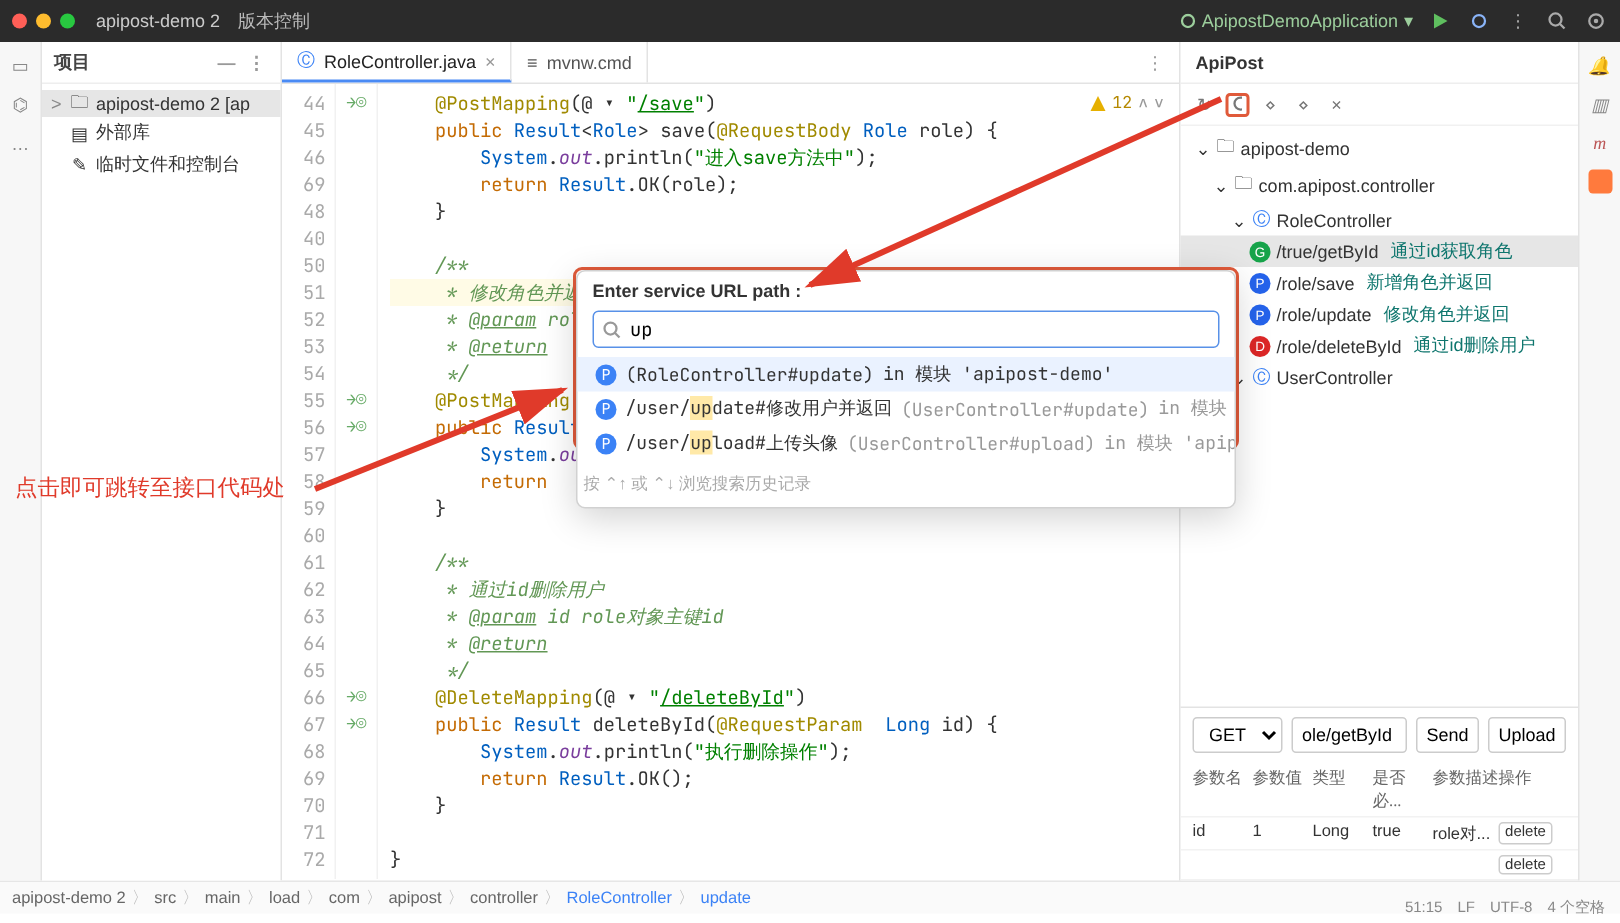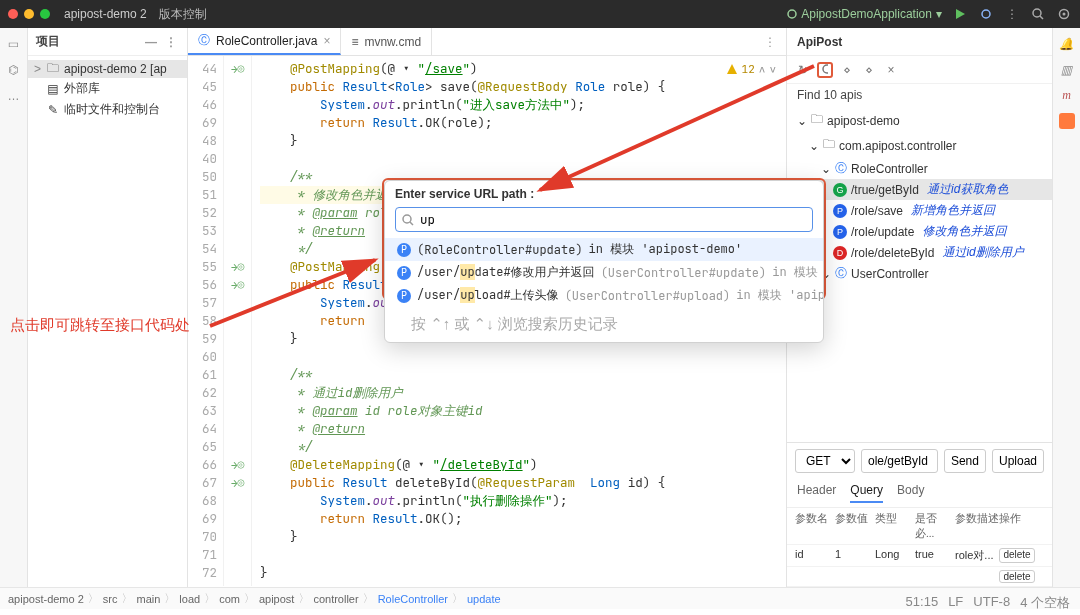--- a/index.html
+++ b/index.html
@@ -63,53 +63,53 @@
   .popup .head .title { font-weight: 600; color:#333; }
   .popup .head .chk { margin-left: auto; display:flex; align-items:center; gap:4px; font-size:11px; color:#888; }
   .popup .inp { margin: 0 10px 6px; border: 1px solid #5891e8; border-radius: 4px; display:flex; align-items:center; padding: 3px 6px; gap:6px; }
   .popup .inp input { border:none; outline:none; flex:1; font-family: "JetBrains Mono",monospace; font-size:12.5px; }
   .popup .list { padding-bottom: 4px; }
   .popup .item { padding: 3px 12px; font-family: "JetBrains Mono",monospace; font-size: 12px; display:flex; align-items:center; gap:6px; white-space:nowrap; overflow:hidden; }
   .popup .item.sel { background: #eaf2ff; }
   .popup .item .badge { width:14px; height:14px; border-radius:50%; background:#3b82f6; color:#fff; font-size:10px; display:inline-flex; align-items:center; justify-content:center; flex:none; }
   .popup .item .hit { background: #ffe9a8; }
   .popup .item .grey { color: #999; }
-  .popup .hint { padding: 4px 26px 8px; color:#aaa; font-size: 15px; }
+  .popup .hint { padding: 4px 4px 8px; color:#aaa; font-size: 11px; }
 
   
   .rpanel { border-left: 1px solid #e3e3e3; display:flex; flex-direction:column; }
   .rpanel .hdr { height: 28px; display:flex; align-items:center; padding: 0 10px; font-weight:600; border-bottom:1px solid #eee; }
   .rpanel .tools { height: 28px; display:flex; align-items:center; gap:6px; padding: 0 8px; border-bottom:1px solid #f1f1f1; color:#777; }
   .rpanel .tools .boxed { border: 2px solid #e05a3a; border-radius: 3px; padding: 1px 3px; }
   .rpanel .find { padding: 4px 10px; font-size:12px; color:#444; }
   .apitree { font-size: 12px; padding: 2px 0; }
   .apitree .row { display:flex; align-items:center; gap:4px; padding: 2px 4px; }
   .apitree .row.sel { background: #e6e6e6; }
   .apitree .ind1 { padding-left: 10px; } .apitree .ind2 { padding-left: 22px; } .apitree .ind3 { padding-left: 34px; } .apitree .ind4 { padding-left: 46px; }
   .meth { width:14px; height:14px; border-radius:50%; color:#fff; font-size:9px; display:inline-flex; align-items:center; justify-content:center; flex:none; }
   .meth.G { background:#16a34a; } .meth.P { background:#2563eb; } .meth.D { background:#dc2626; }
-  .apitree .sub { color:#1d4ed8; margin-left:4px;font-style:italic; }
+  .apitree .sub { color:#0f766e; margin-left:4px; }
 
   .reqarea { margin-top: auto; border-top: 1px solid #e3e3e3; display:flex; flex-direction:column; }
   .reqline { display:flex; gap:6px; padding: 6px 8px; }
   .reqline select, .reqline input, .reqline button { font-size:12px; padding: 3px 6px; border:1px solid #ccc; border-radius:3px; background:#fff; }
   .reqline select { width: 60px; }
   .reqline .urlbox { flex:1; min-width:0; }
   .subtabs { display:flex; gap:14px; padding: 4px 10px; border-bottom:1px solid #eee; font-size:12px; }
   .subtabs .t { color:#666; padding-bottom:4px; }
   .subtabs .t.cur { color:#1a1a1a; border-bottom:2px solid #4a8af4; }
   .ptable { font-size: 11px; }
   .ptable .hrow, .ptable .drow { display:grid; grid-template-columns: 40px 40px 40px 40px 44px 36px; padding: 3px 8px; border-bottom:1px solid #f2f2f2; }
   .ptable .hrow { color:#666;font-family:Liberation Serif, serif; }
   .ptable .drow .del { border:1px solid #ccc; border-radius:3px; text-align:center; font-size:10px; padding:0 2px; }
 
   
   .crumbs { height: 22px; border-top: 1px solid #e6e6e6; display:flex; align-items:center; padding: 0 8px; font-size:11px; color:#666; gap:4px; background:#fafafa; }
   .crumbs .sep { color:#bbb; }
-  .status { position: absolute; right: 10px; bottom: 3px; font-size: 13px; color:#888; display:flex; gap:10px; }
+  .status { position: absolute; right: 10px; bottom: 3px; font-size: 10px; color:#888; display:flex; gap:10px;align-items:center; }
 
   
   .overlay-svg { position:absolute; inset:0; width:1080px; height:615px; pointer-events:none; z-index:7; }
   .anno { position:absolute; left: 10px; top: 316px; color:#e03a2a; font-size: 15px; z-index:7; }
 </style>
 </head>
 <body>
 
 <div class="titlebar">
   <div class="traffic">
@@ -285,21 +285,20 @@
       <span class="icon-btn boxed">
           <svg width="12" height="12">
             <circle cx="5" cy="5" r="4" fill="none" stroke="#777" stroke-width="1.5"></circle>
             <line x1="8" y1="8" x2="11" y2="11" stroke="#777" stroke-width="1.5"></line>
           </svg>
         </span>
       <span class="icon-btn">⋄</span>
       <span class="icon-btn">⋄</span>
       <span class="icon-btn">×</span>
     </div>
-    <div class="find">Find 10 apis</div>
     <div class="apitree" id="apitree">
         <div class="row ind1">
           <span class="chv">⌄</span>
           <span>🗀</span>
           <span>apipost-demo</span>
         </div>
         <div class="row ind2">
           <span class="chv">⌄</span>
           <span>🗀</span>
           <span>com.apipost.controller</span>
@@ -336,25 +335,20 @@
         </div>
       </div>
 
     <div class="reqarea">
       <div class="reqline">
         <select><option>GET</option></select>
         <input class="urlbox" value="ole/getById" style="">
         <button>Send</button>
         <button>Upload</button>
       </div>
-      <div class="subtabs" id="subtabs">
-          <span class="t">Header</span>
-          <span class="t cur">Query</span>
-          <span class="t">Body</span>
-        </div>
       <div class="ptable">
         <div class="hrow" id="phead">
             <span>参数名</span>
             <span>参数值</span>
             <span>类型</span>
             <span>是否必...</span>
             <span>参数描述</span>
             <span>操作</span>
           </div>
         <div id="prows">

